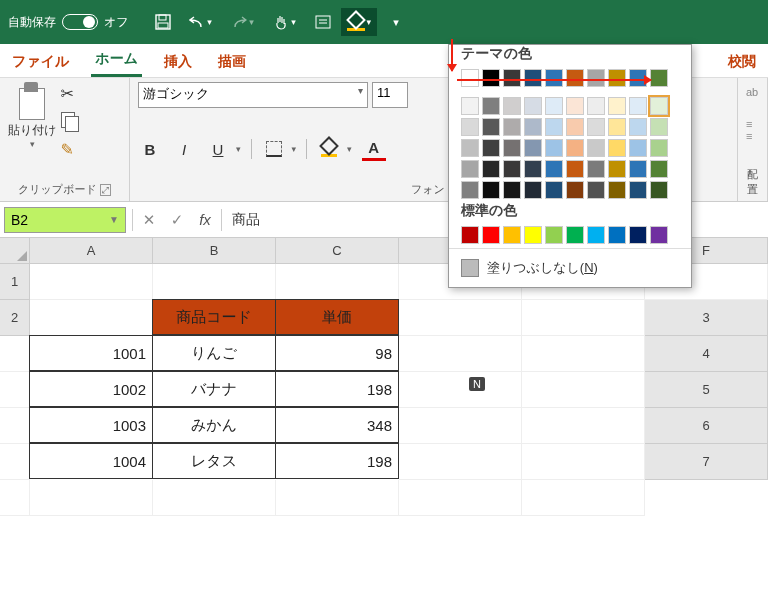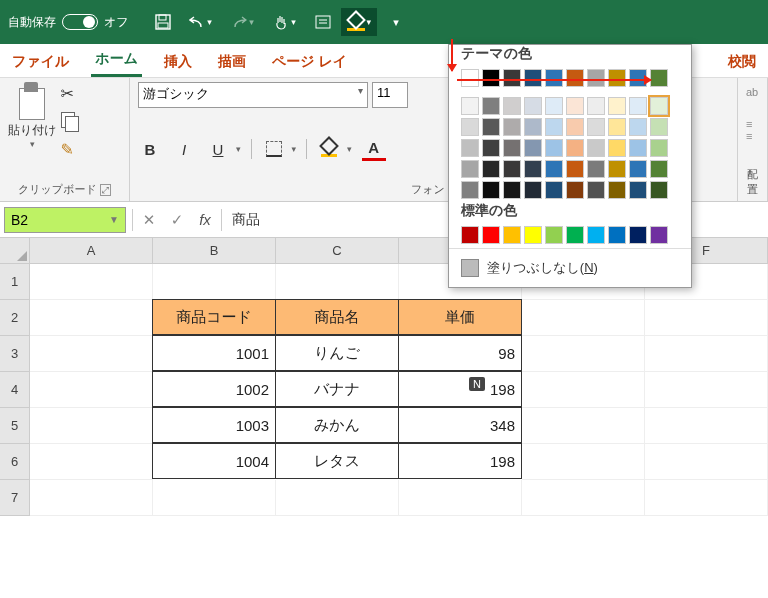--- a/index.html
+++ b/index.html
@@ -89,21 +89,21 @@
   .fx-input { flex: 1; padding: 0 8px; font-size: 14px; color: #333; }
 
   
   .grid { display: grid; grid-template-columns: 30px repeat(6, 123px); }
   .hd { background: #e6e6e6; border-right: 1px solid #ccc; border-bottom: 1px solid #ccc; height: 26px; display: flex; align-items: center; justify-content: center; font-size: 13px; color: #444; }
   .corner { background: #e6e6e6; border-right:1px solid #ccc; border-bottom:1px solid #ccc; position: relative; }
   .corner::after { content:""; position:absolute; right:2px; bottom:2px; border-right:10px solid #aaa; border-top:10px solid transparent; }
   .rh { background: #e6e6e6; border-right:1px solid #ccc; border-bottom:1px solid #ccc; display:flex; align-items:center; justify-content:center; font-size:13px; color:#444; height:36px; }
   .cell { border-right: 1px solid #eee; border-bottom: 1px solid #eee; height: 36px; display: flex; align-items: center; padding: 0 6px; font-size: 15px; color: #222; }
   .bcell { border: 1px solid #333; margin: -1px 0 0 -1px; }
-  .th { background: #fdba74; justify-content: center; }
+  .th { background: #c2410c; justify-content: center; }
   .num { justify-content: flex-end; }
   .ctr { justify-content: center; }
 </style>
 </head>
 <body>
 
 <div class="titlebar">
   <div class="autosave">
     <span>自動保存</span>
     <span class="toggle"></span>
@@ -150,21 +150,20 @@
         <span class="chev" style="font-size:11px">▾</span>
       </div>
   </div>
 </div>
 
 <div class="tabs">
   <div class="tab">ファイル</div>
   <div class="tab active">ホーム</div>
   <div class="tab">挿入</div>
   <div class="tab">描画</div>
-  <div class="tab">ページ レイ</div>
   <div class="tab" style="margin-left:auto">校閲</div>
 </div>
 
 <div class="ribbon">
   <div class="group g-clip">
     <div class="clip-row">
       <div class="clip-main">
         <div class="clip-ico"></div>
         <span>貼り付け</span>
         <span class="mchev" style="margin:0">▾</span>
@@ -339,21 +338,20 @@
     <div class="rh">1</div>
     <div class="cell"></div>
     <div class="cell"></div>
     <div class="cell"></div>
     <div class="cell"></div>
     <div class="cell"></div>
     <div class="cell"></div>
     <div class="rh">2</div>
     <div class="cell"></div>
     <div class="cell bcell th">商品コード</div>
-    <div class="cell bcell th">商品名</div>
     <div class="cell bcell th">単価</div>
     <div class="cell"></div>
     <div class="cell"></div>
     <div class="rh">3</div>
     <div class="cell"></div>
     <div class="cell bcell num">1001</div>
     <div class="cell bcell ctr">りんご</div>
     <div class="cell bcell num">98</div>
     <div class="cell"></div>
     <div class="cell"></div>

